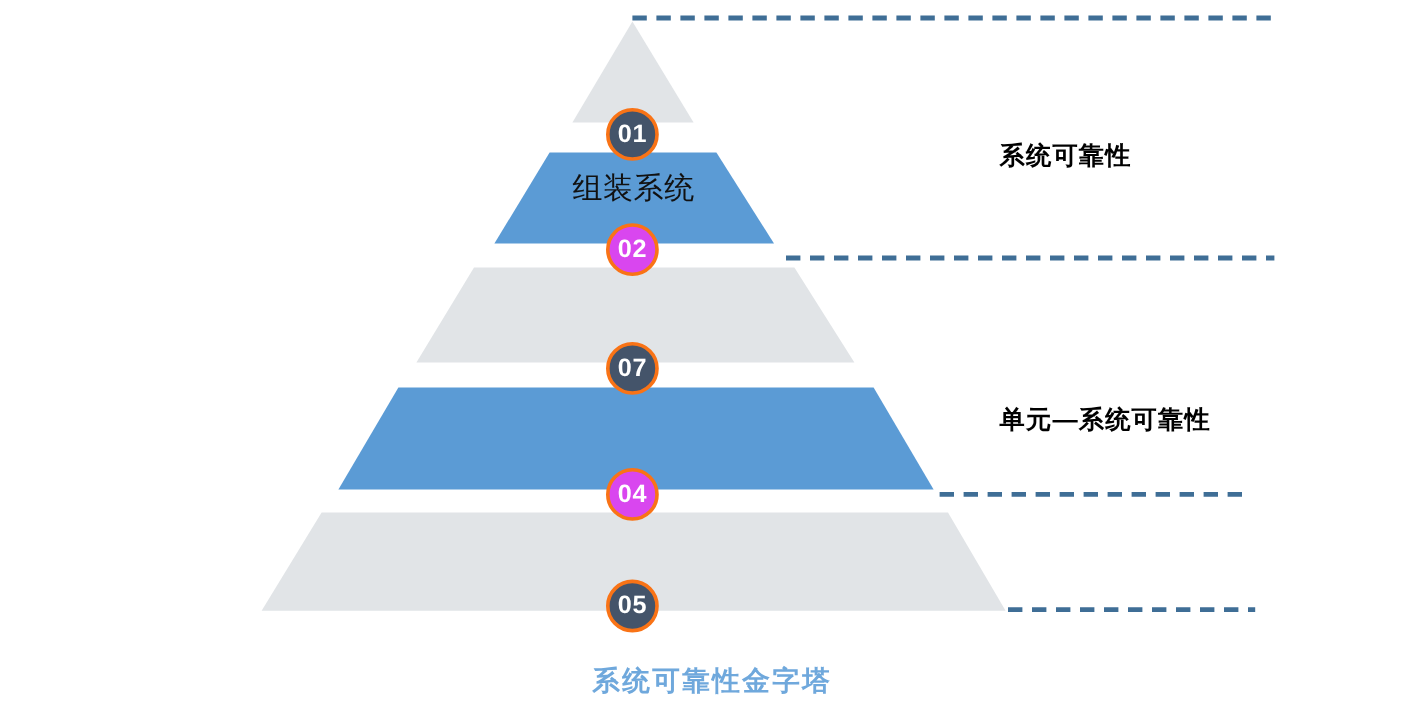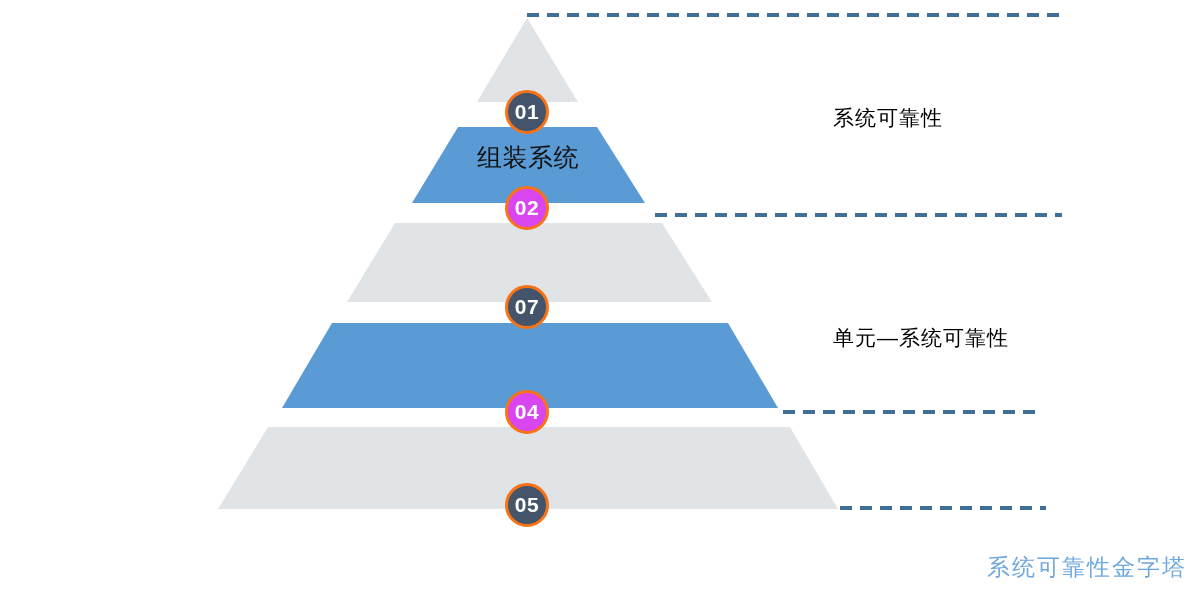--- a/index.html
+++ b/index.html
@@ -49,32 +49,33 @@
     border: 3px solid #f97316;
     letter-spacing: 0.5px;
   }
   .badge.dark  { background: #44546A; }
   .badge.blue  { background: #d946ef; }
 
   .side-label {
     position: absolute;
     color: #000000;
     font-size: 21px;
-    font-weight: normal;
+    font-weight: bold;
     letter-spacing: 1px;
     white-space: nowrap;
+    margin-top: 12px;
   }
   #chart-title {
     position: absolute;
     left: 0;
     right: 0;
-    text-align: right;
+    text-align: center;
     color: #6FA8DC;
     font-size: 23px;
-    font-weight: normal;
+    font-weight: bold;
     letter-spacing: 2px;
   }
 </style>
 </head>
 <body>
 
 <div id="stage">
 
   <svg id="pyramid-svg" viewBox="0 0 1187 595" xmlns="http://www.w3.org/2000/svg">
 

